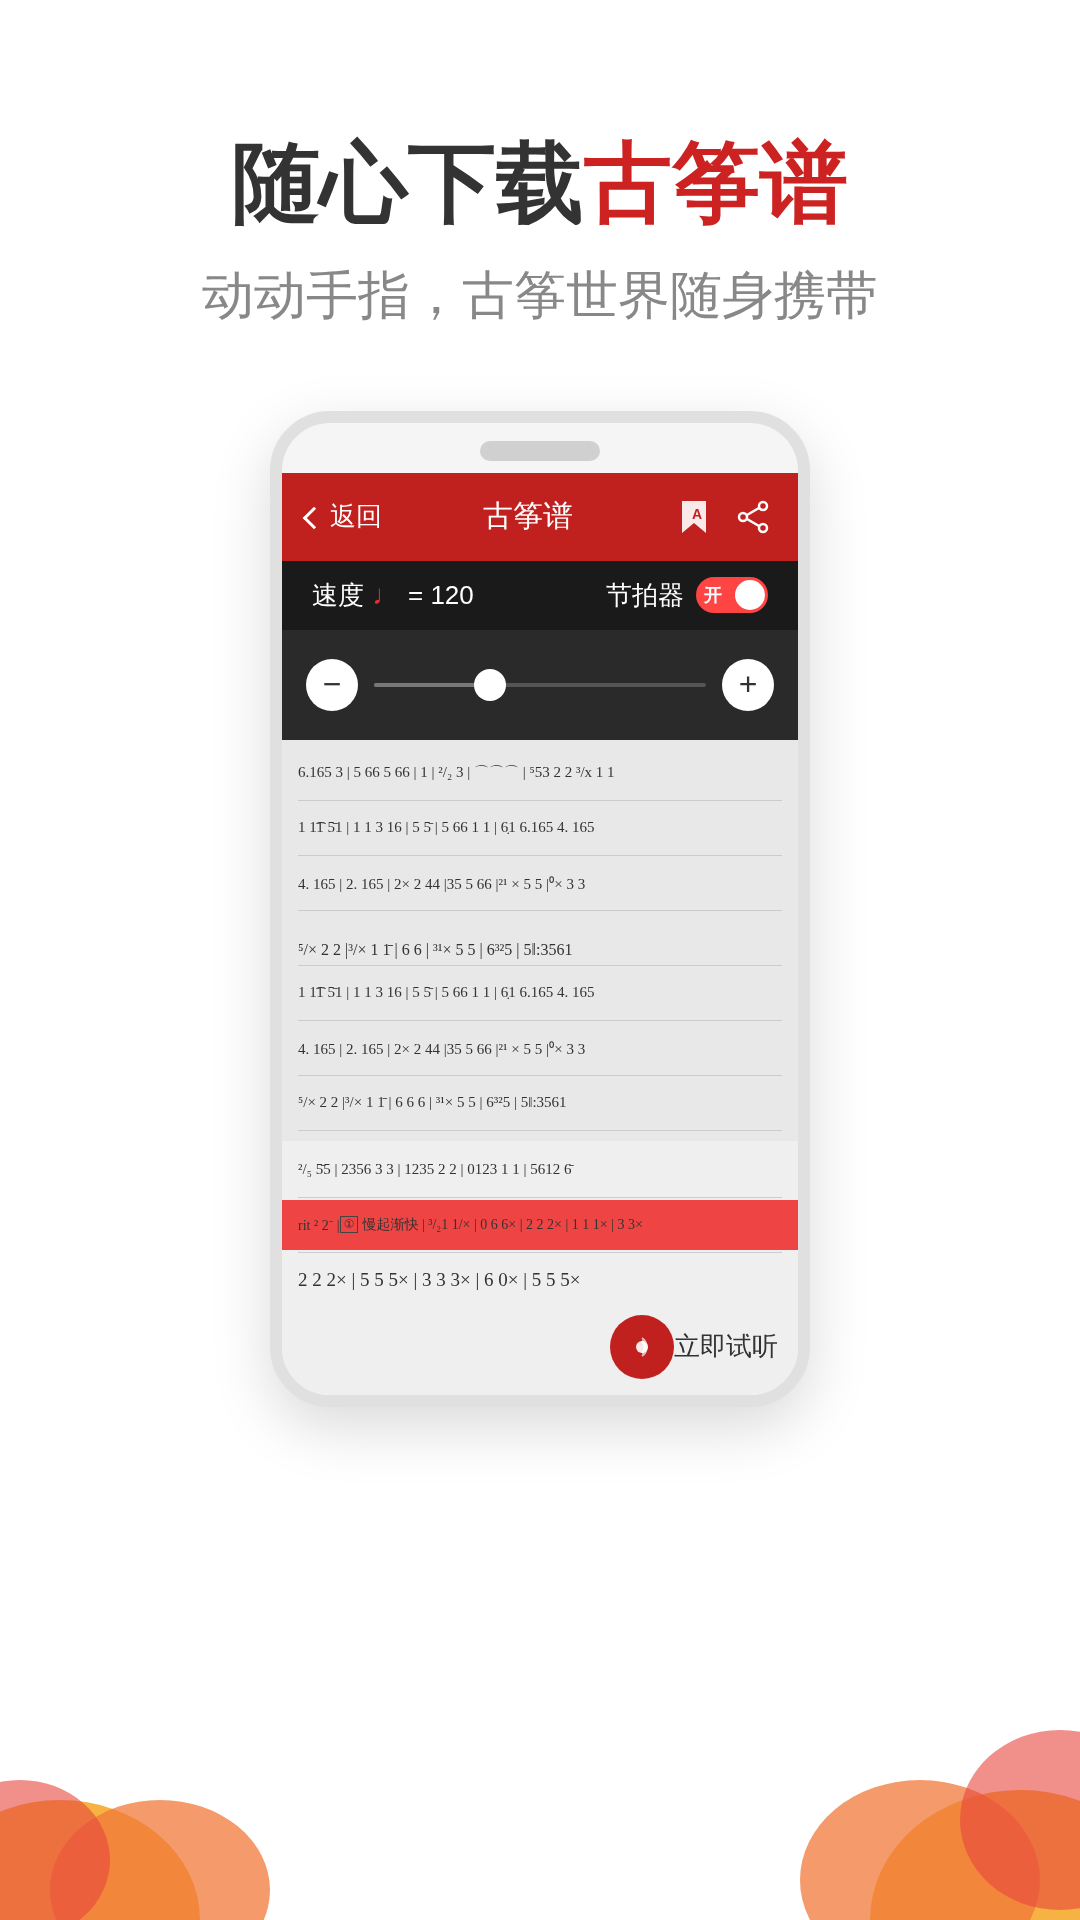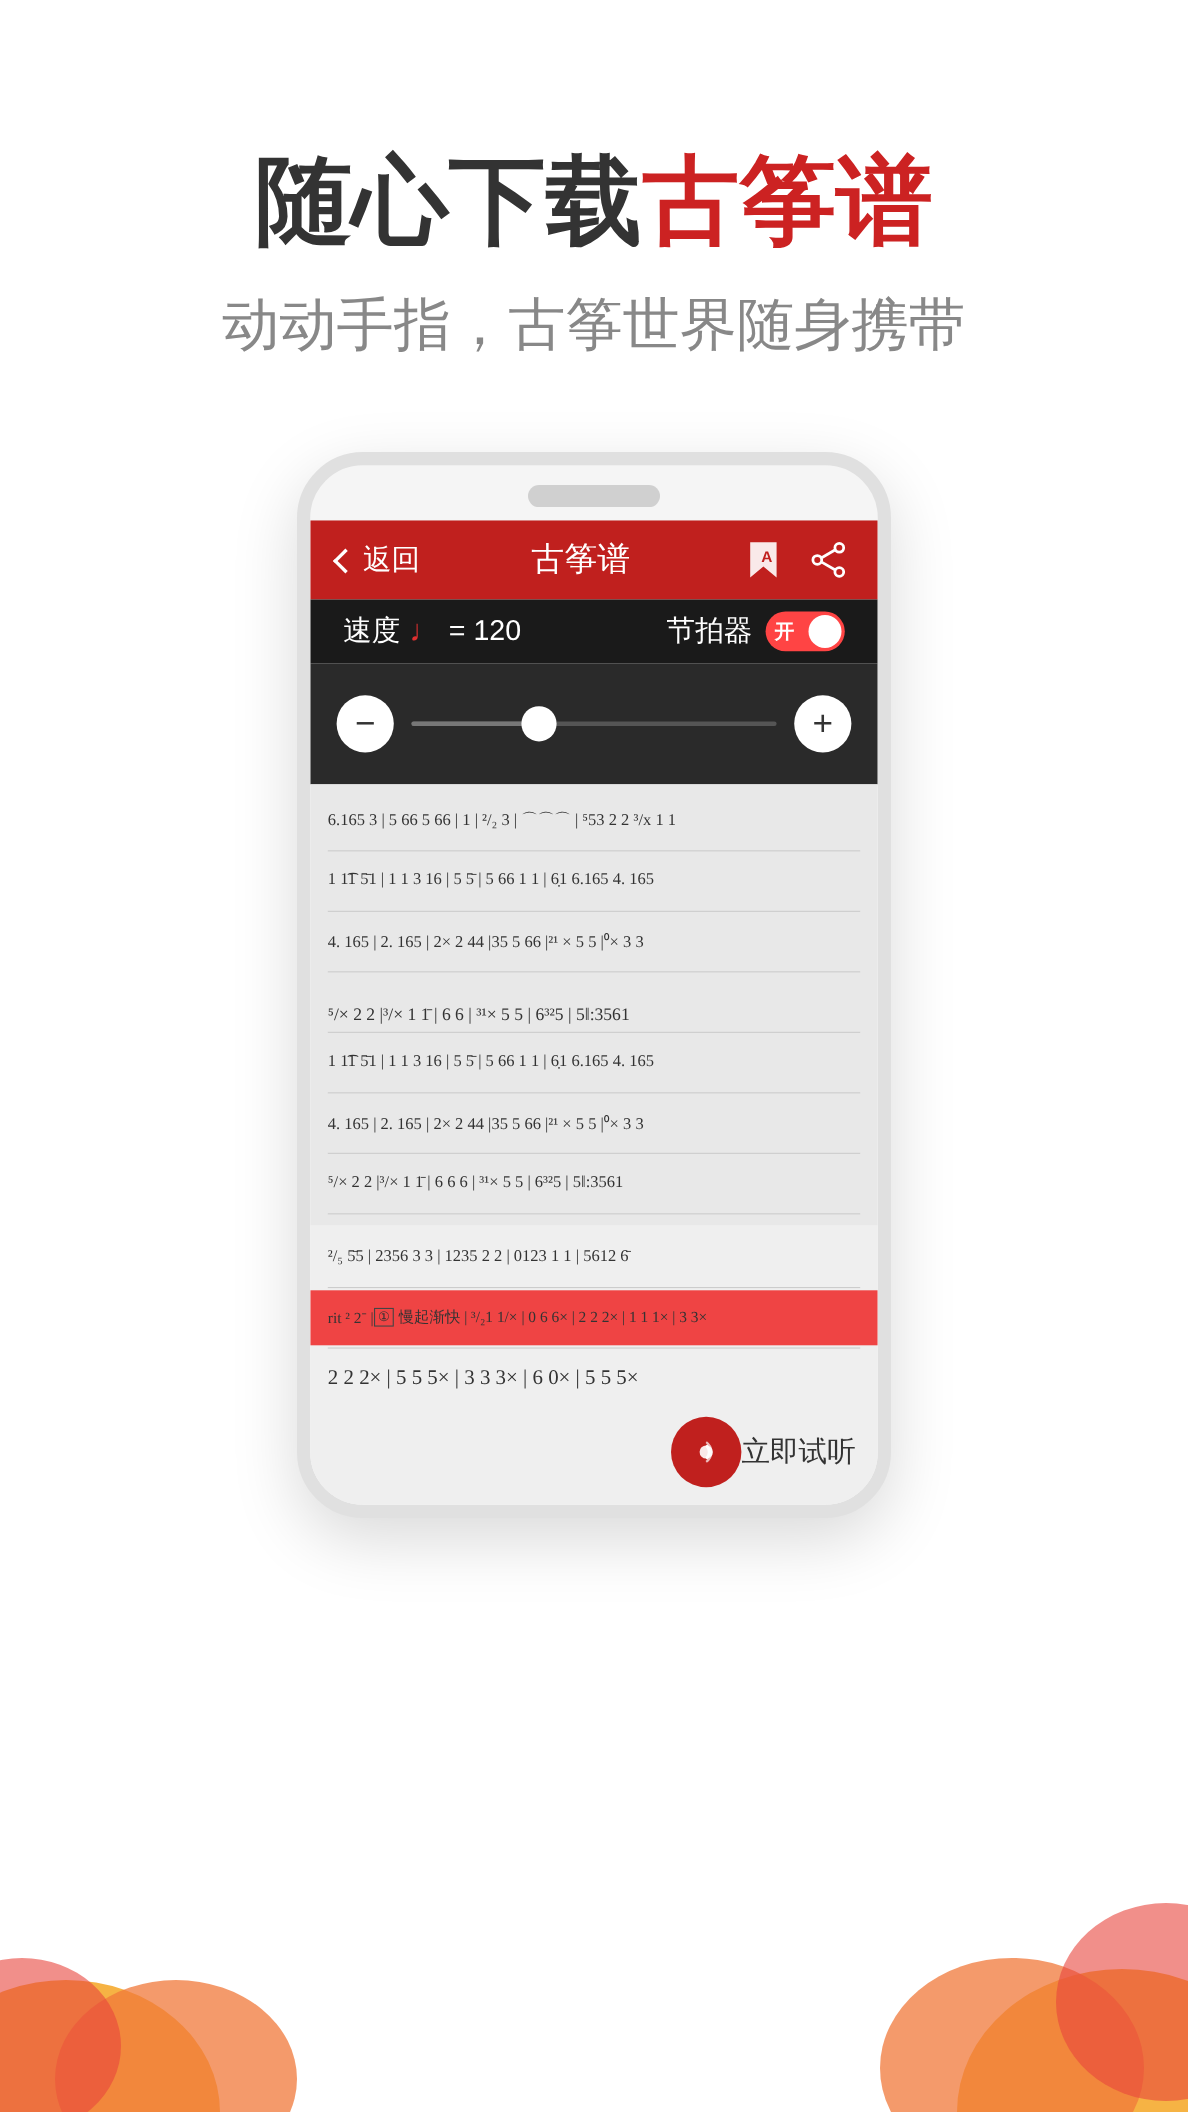--- a/index.html
+++ b/index.html
@@ -78,21 +78,21 @@
     
     .app-screen {
       background: #f0f0f0;
       margin-top: 12px;
       overflow: hidden;
     }
 
     
     .app-header {
       background: #c0201e;
-      height: 72px;
+      height: 88px;
       display: flex;
       align-items: center;
       justify-content: space-between;
       padding: 0 24px;
       gap: 24px;
     }
     .app-header-back {
       display: flex;
       align-items: center;
       color: #ffffff;
@@ -122,21 +122,21 @@
       width: 40px;
       height: 40px;
       display: flex;
       align-items: center;
       justify-content: center;
     }
 
     
     .metronome-bar {
       background: #1a1a1a;
-      height: 58px;
+      height: 69px;
       display: flex;
       align-items: center;
       justify-content: space-between;
       padding: 0 30px;
     }
     .tempo-section {
       display: flex;
       align-items: center;
       color: #ffffff;
       font-size: 26px;

